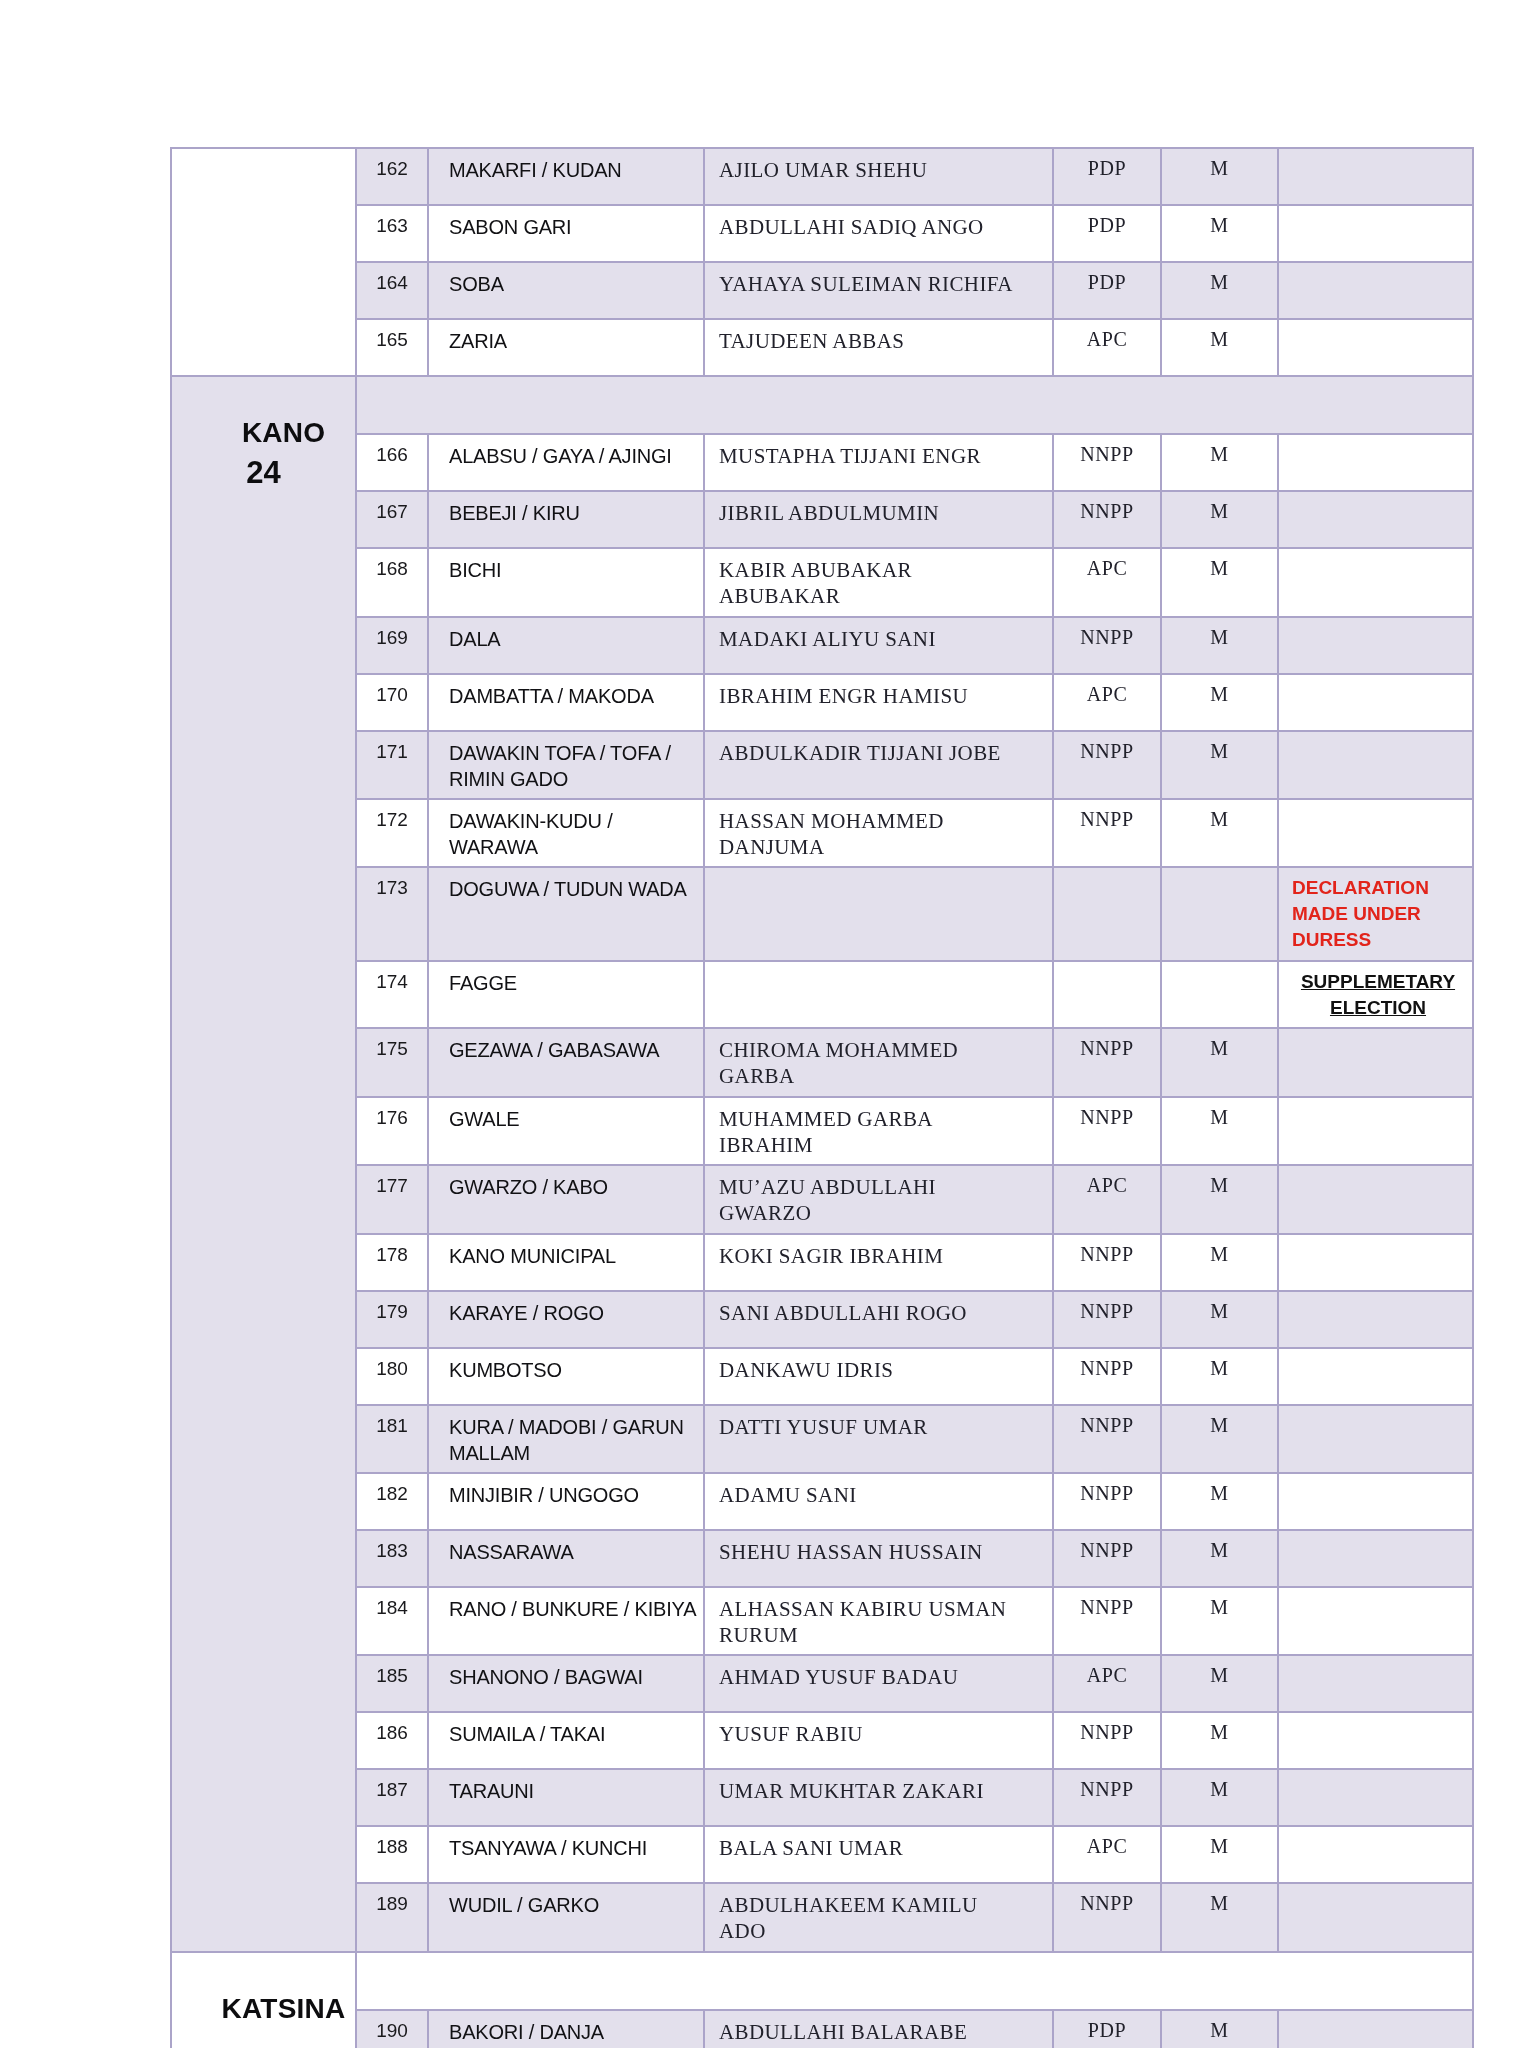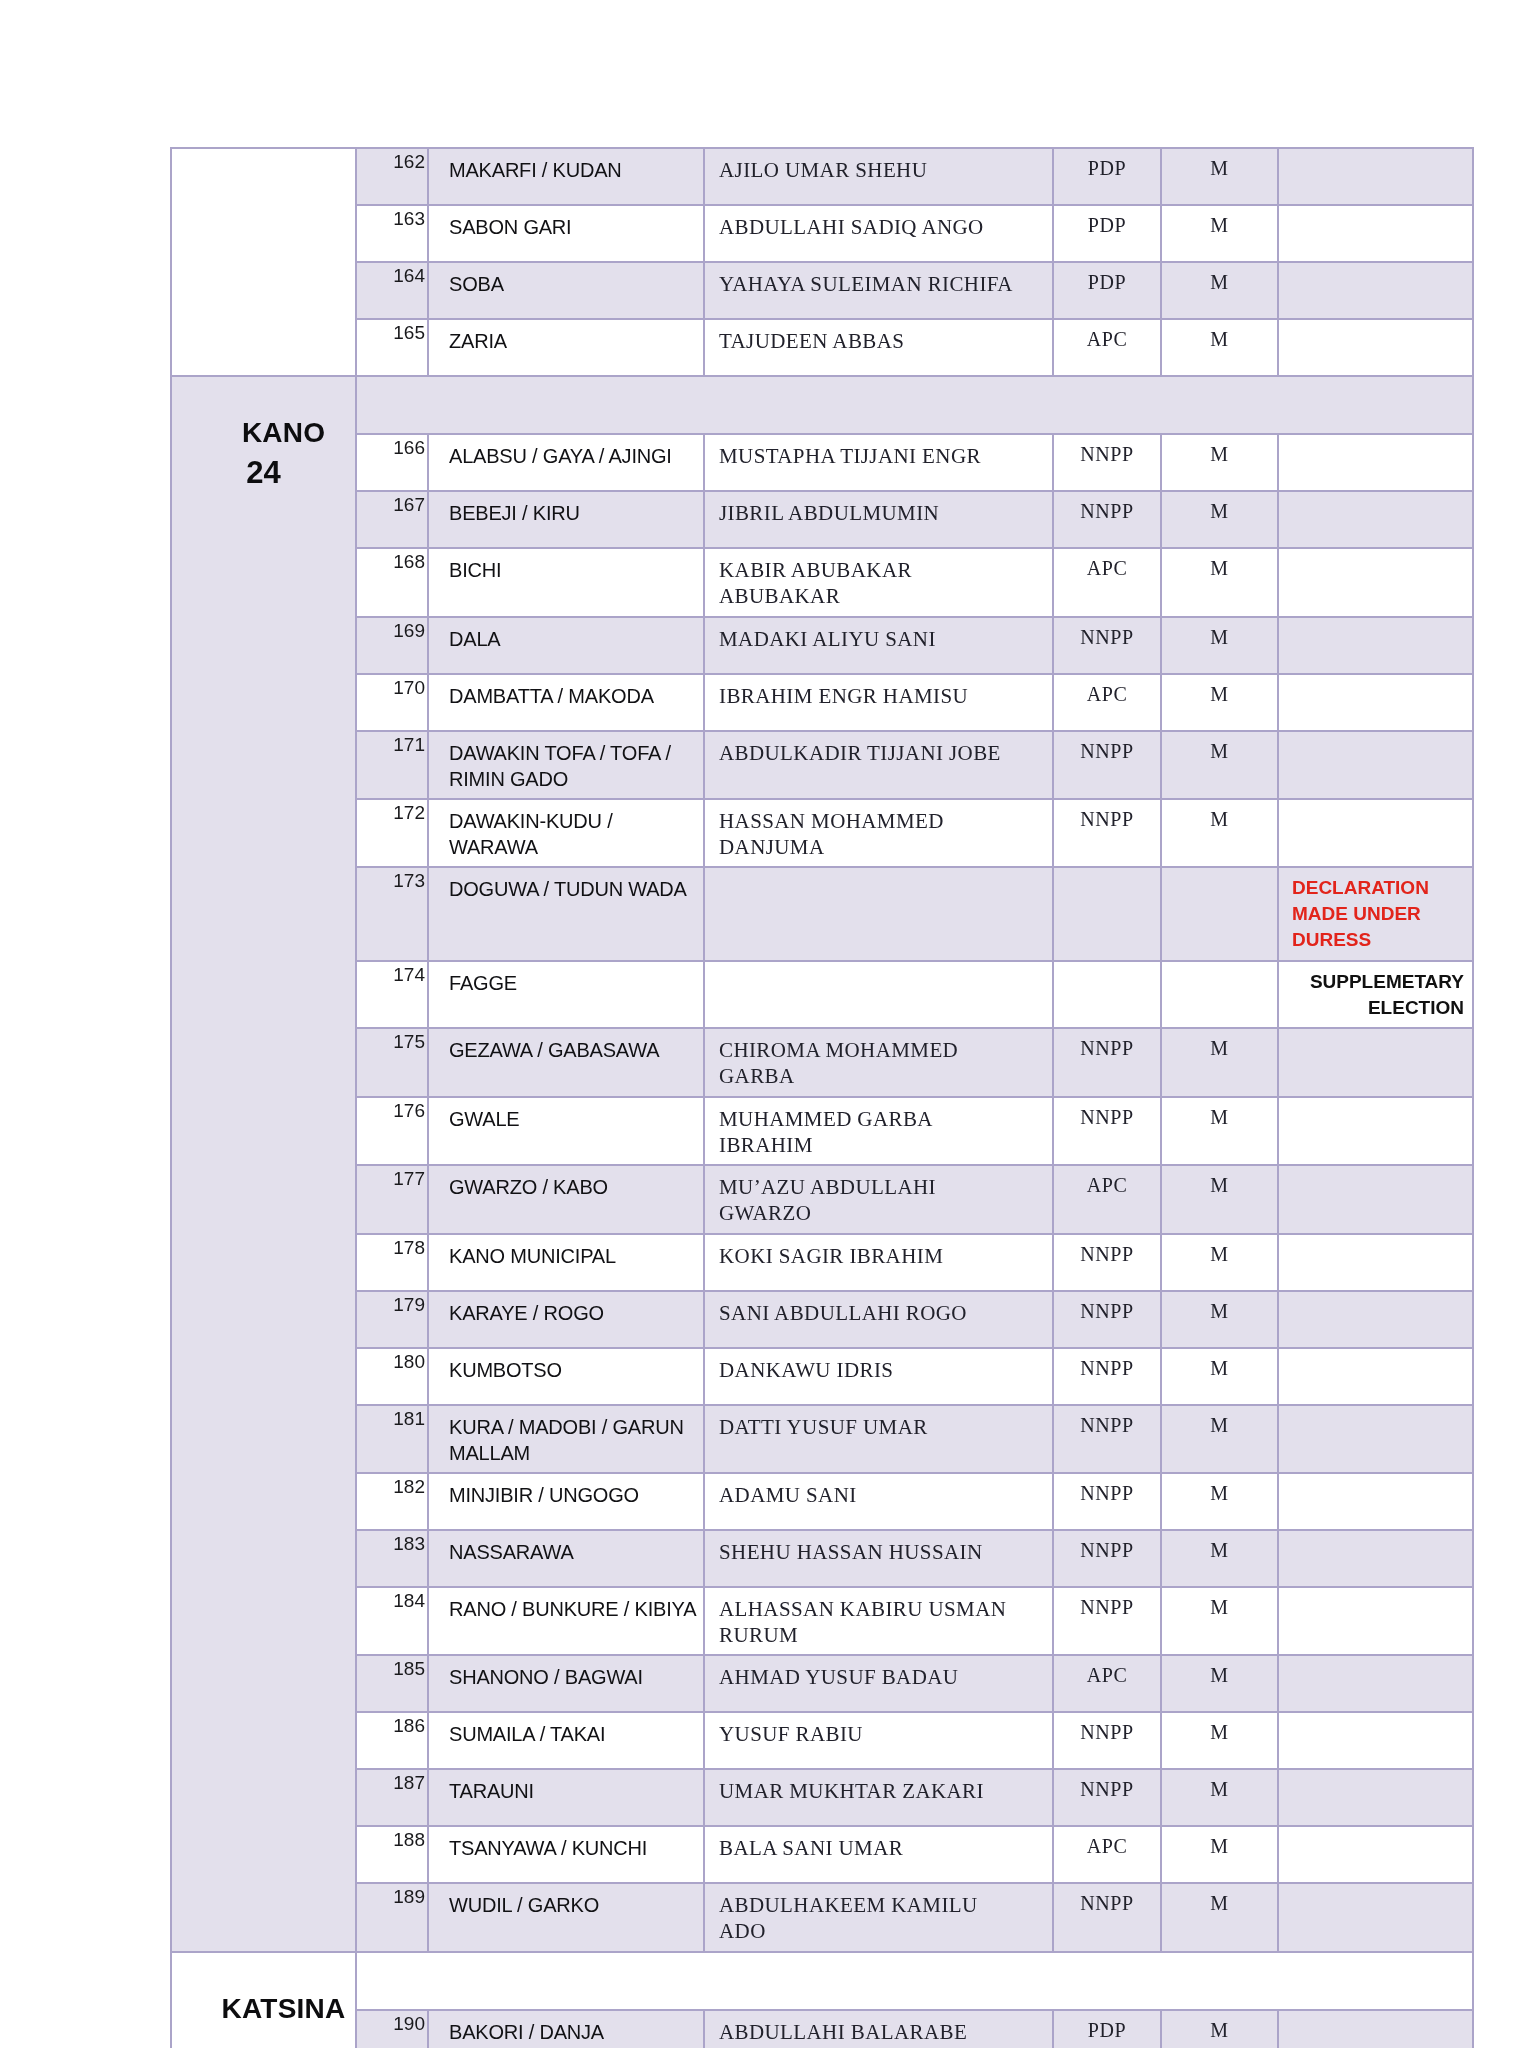--- a/index.html
+++ b/index.html
@@ -28,22 +28,22 @@
   td{
     border:2px solid #aba4c9;
     vertical-align:top;
     overflow:hidden;
   }
   tr.data-row{height:57px;}
   tr.spacer-row{height:58px;}
   .shade-a{background:#e3e0ec;}
   .shade-b{background:#ffffff;}
   .num-cell{
-    text-align:right;
-    padding:2px 2px 4px 2px;
+    text-align:center;
+    padding:9px 2px 4px 2px;
     font-size:19px;
     color:#19191c;
   }
   .const-cell{
     padding:8px 6px 6px 20px;
     font-size:20px;
     letter-spacing:-0.2px;
     line-height:1.3;
     white-space:pre-line;
     color:#111114;
@@ -217,21 +217,21 @@
           <td class="remarks-cell shade-a" style="color: rgb(226, 36, 27); text-align: left;">DECLARATION
 MADE UNDER
 DURESS</td>
         </tr>
         <tr class="data-row">
           <td class="num-cell shade-b">174</td>
           <td class="const-cell shade-b">FAGGE</td>
           <td class="cand-cell shade-b"></td>
           <td class="party-cell shade-b"></td>
           <td class="gender-cell shade-b"></td>
-          <td class="remarks-cell shade-b" style="color: rgb(17, 17, 17); text-align: right;">SUPPLEMETARY
+          <td class="remarks-cell shade-b" style="color: rgb(17, 17, 17); text-align: center; text-decoration: underline;">SUPPLEMETARY
 ELECTION</td>
         </tr>
         <tr class="data-row">
           <td class="num-cell shade-a">175</td>
           <td class="const-cell shade-a">GEZAWA / GABASAWA</td>
           <td class="cand-cell shade-a">CHIROMA MOHAMMED
 GARBA</td>
           <td class="party-cell shade-a">NNPP</td>
           <td class="gender-cell shade-a">M</td>
           <td class="remarks-cell shade-a"></td>

